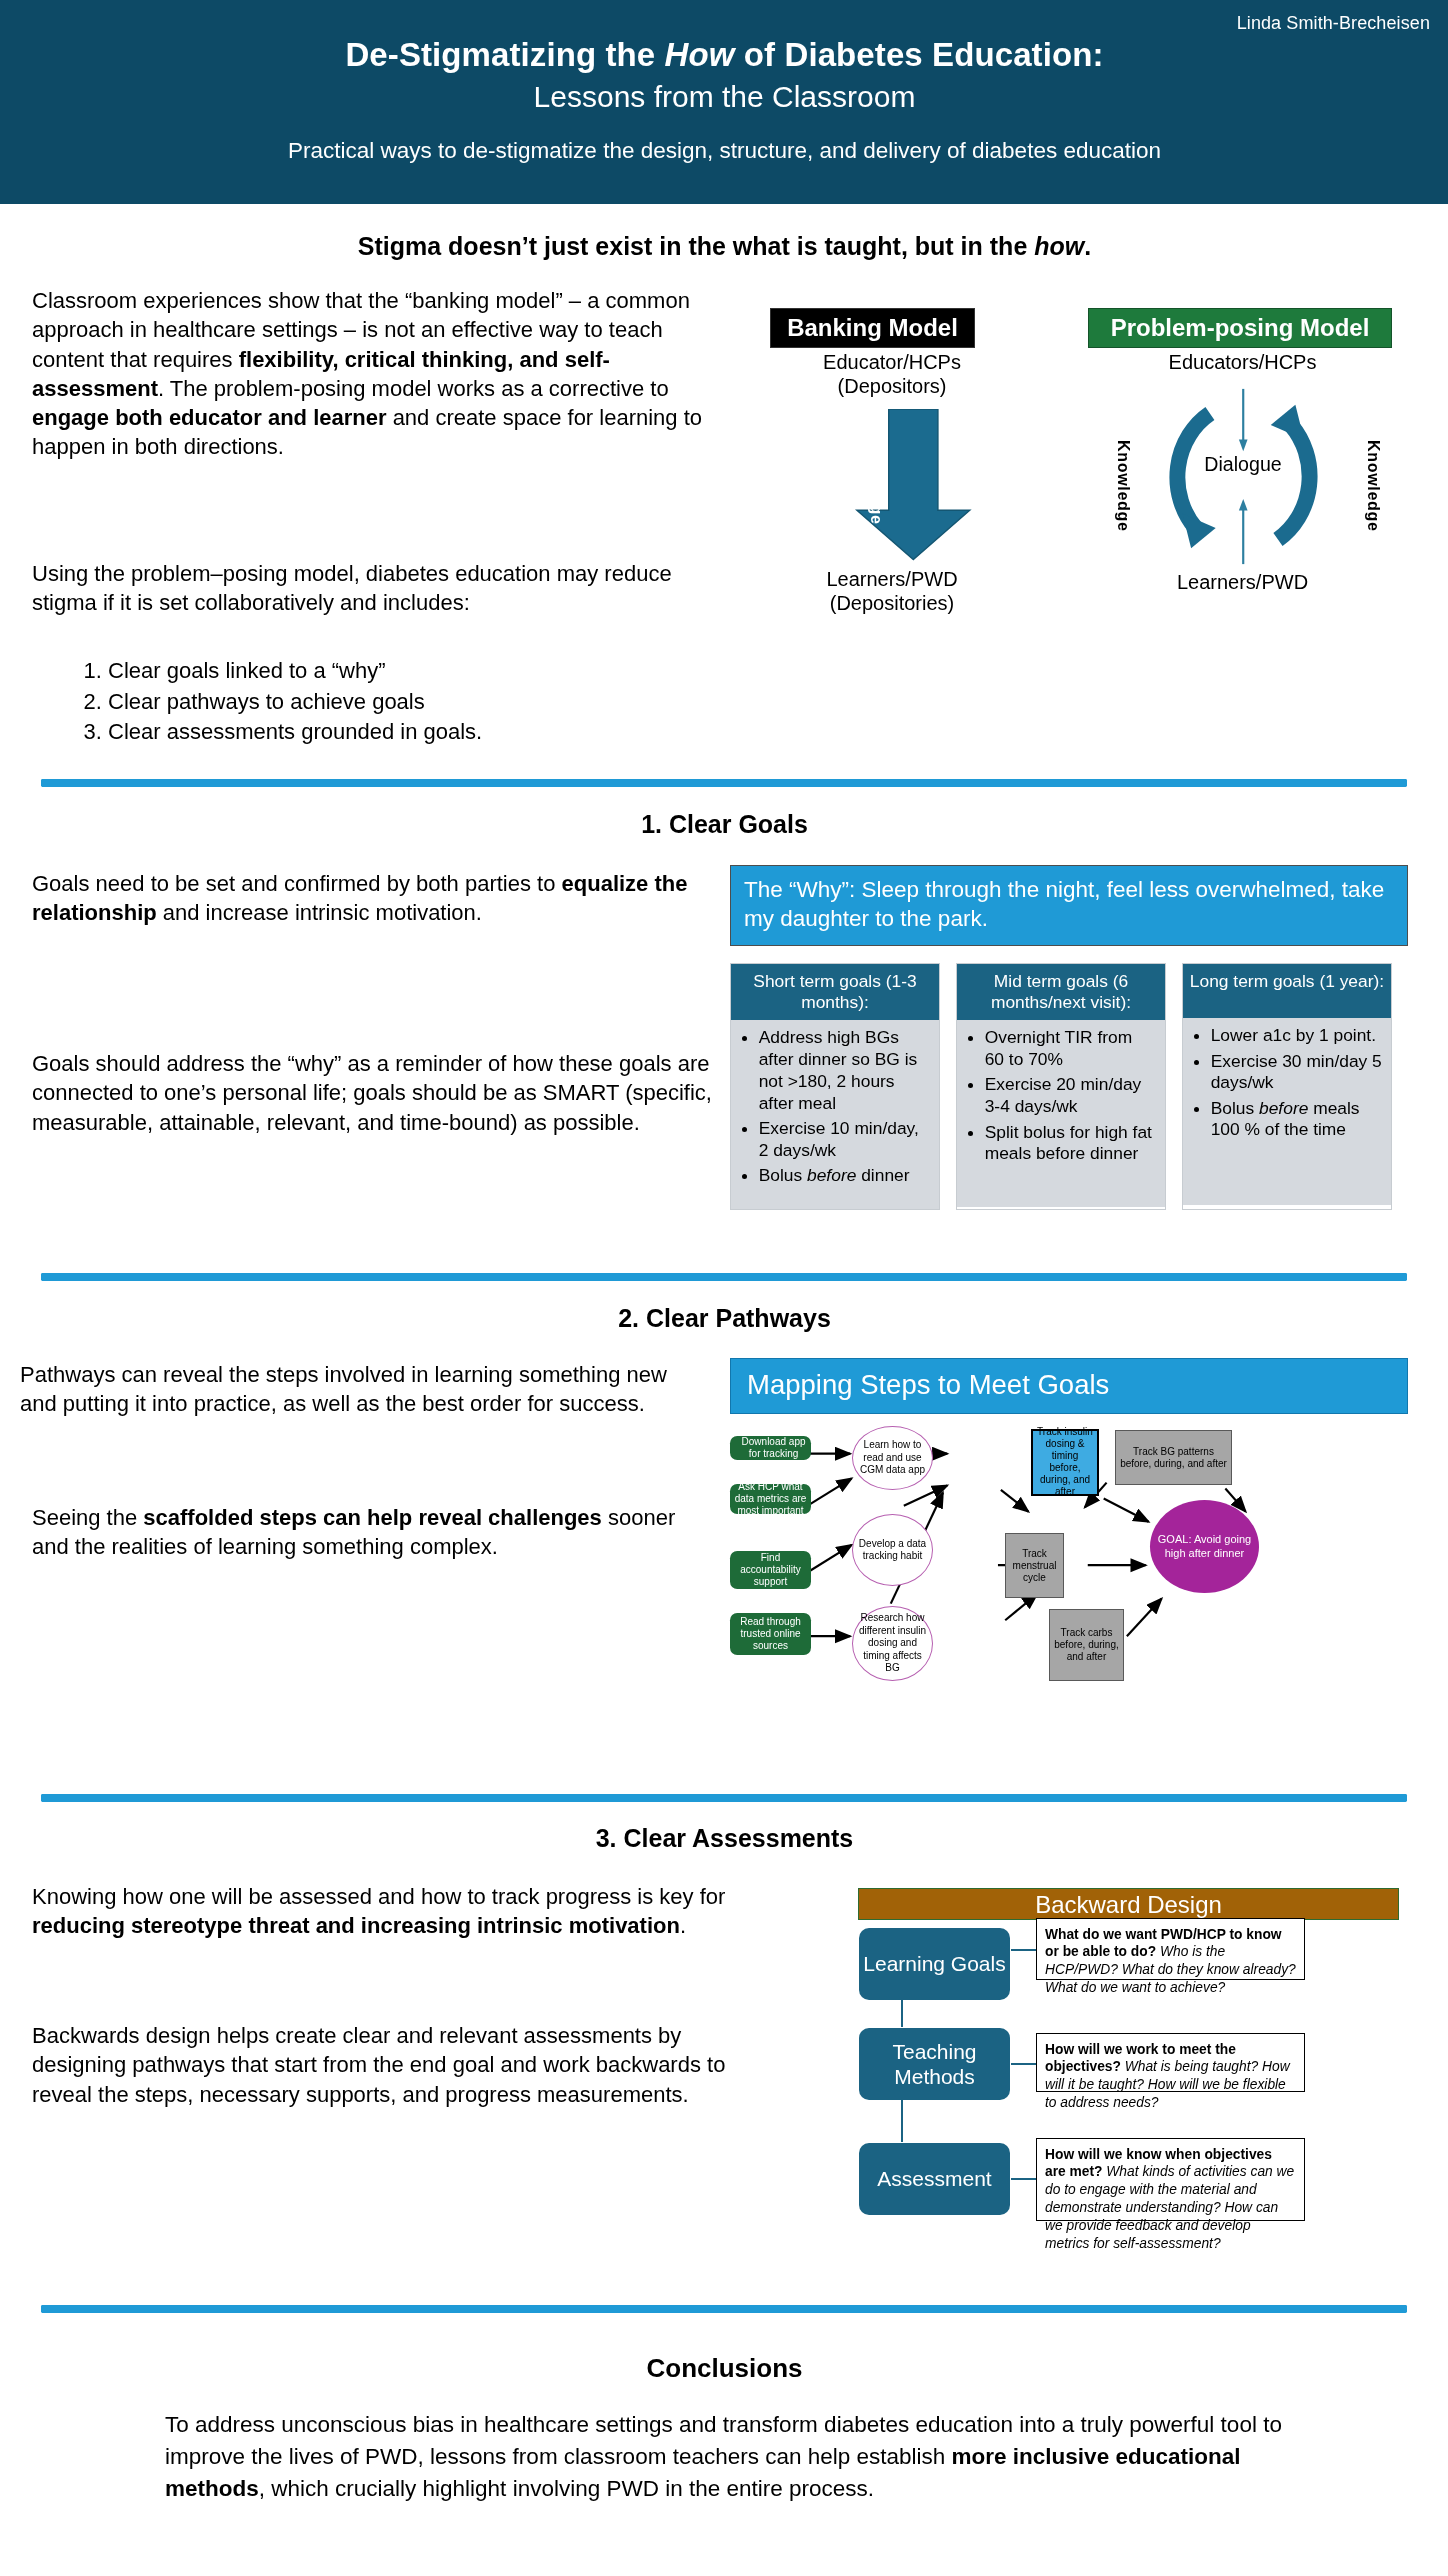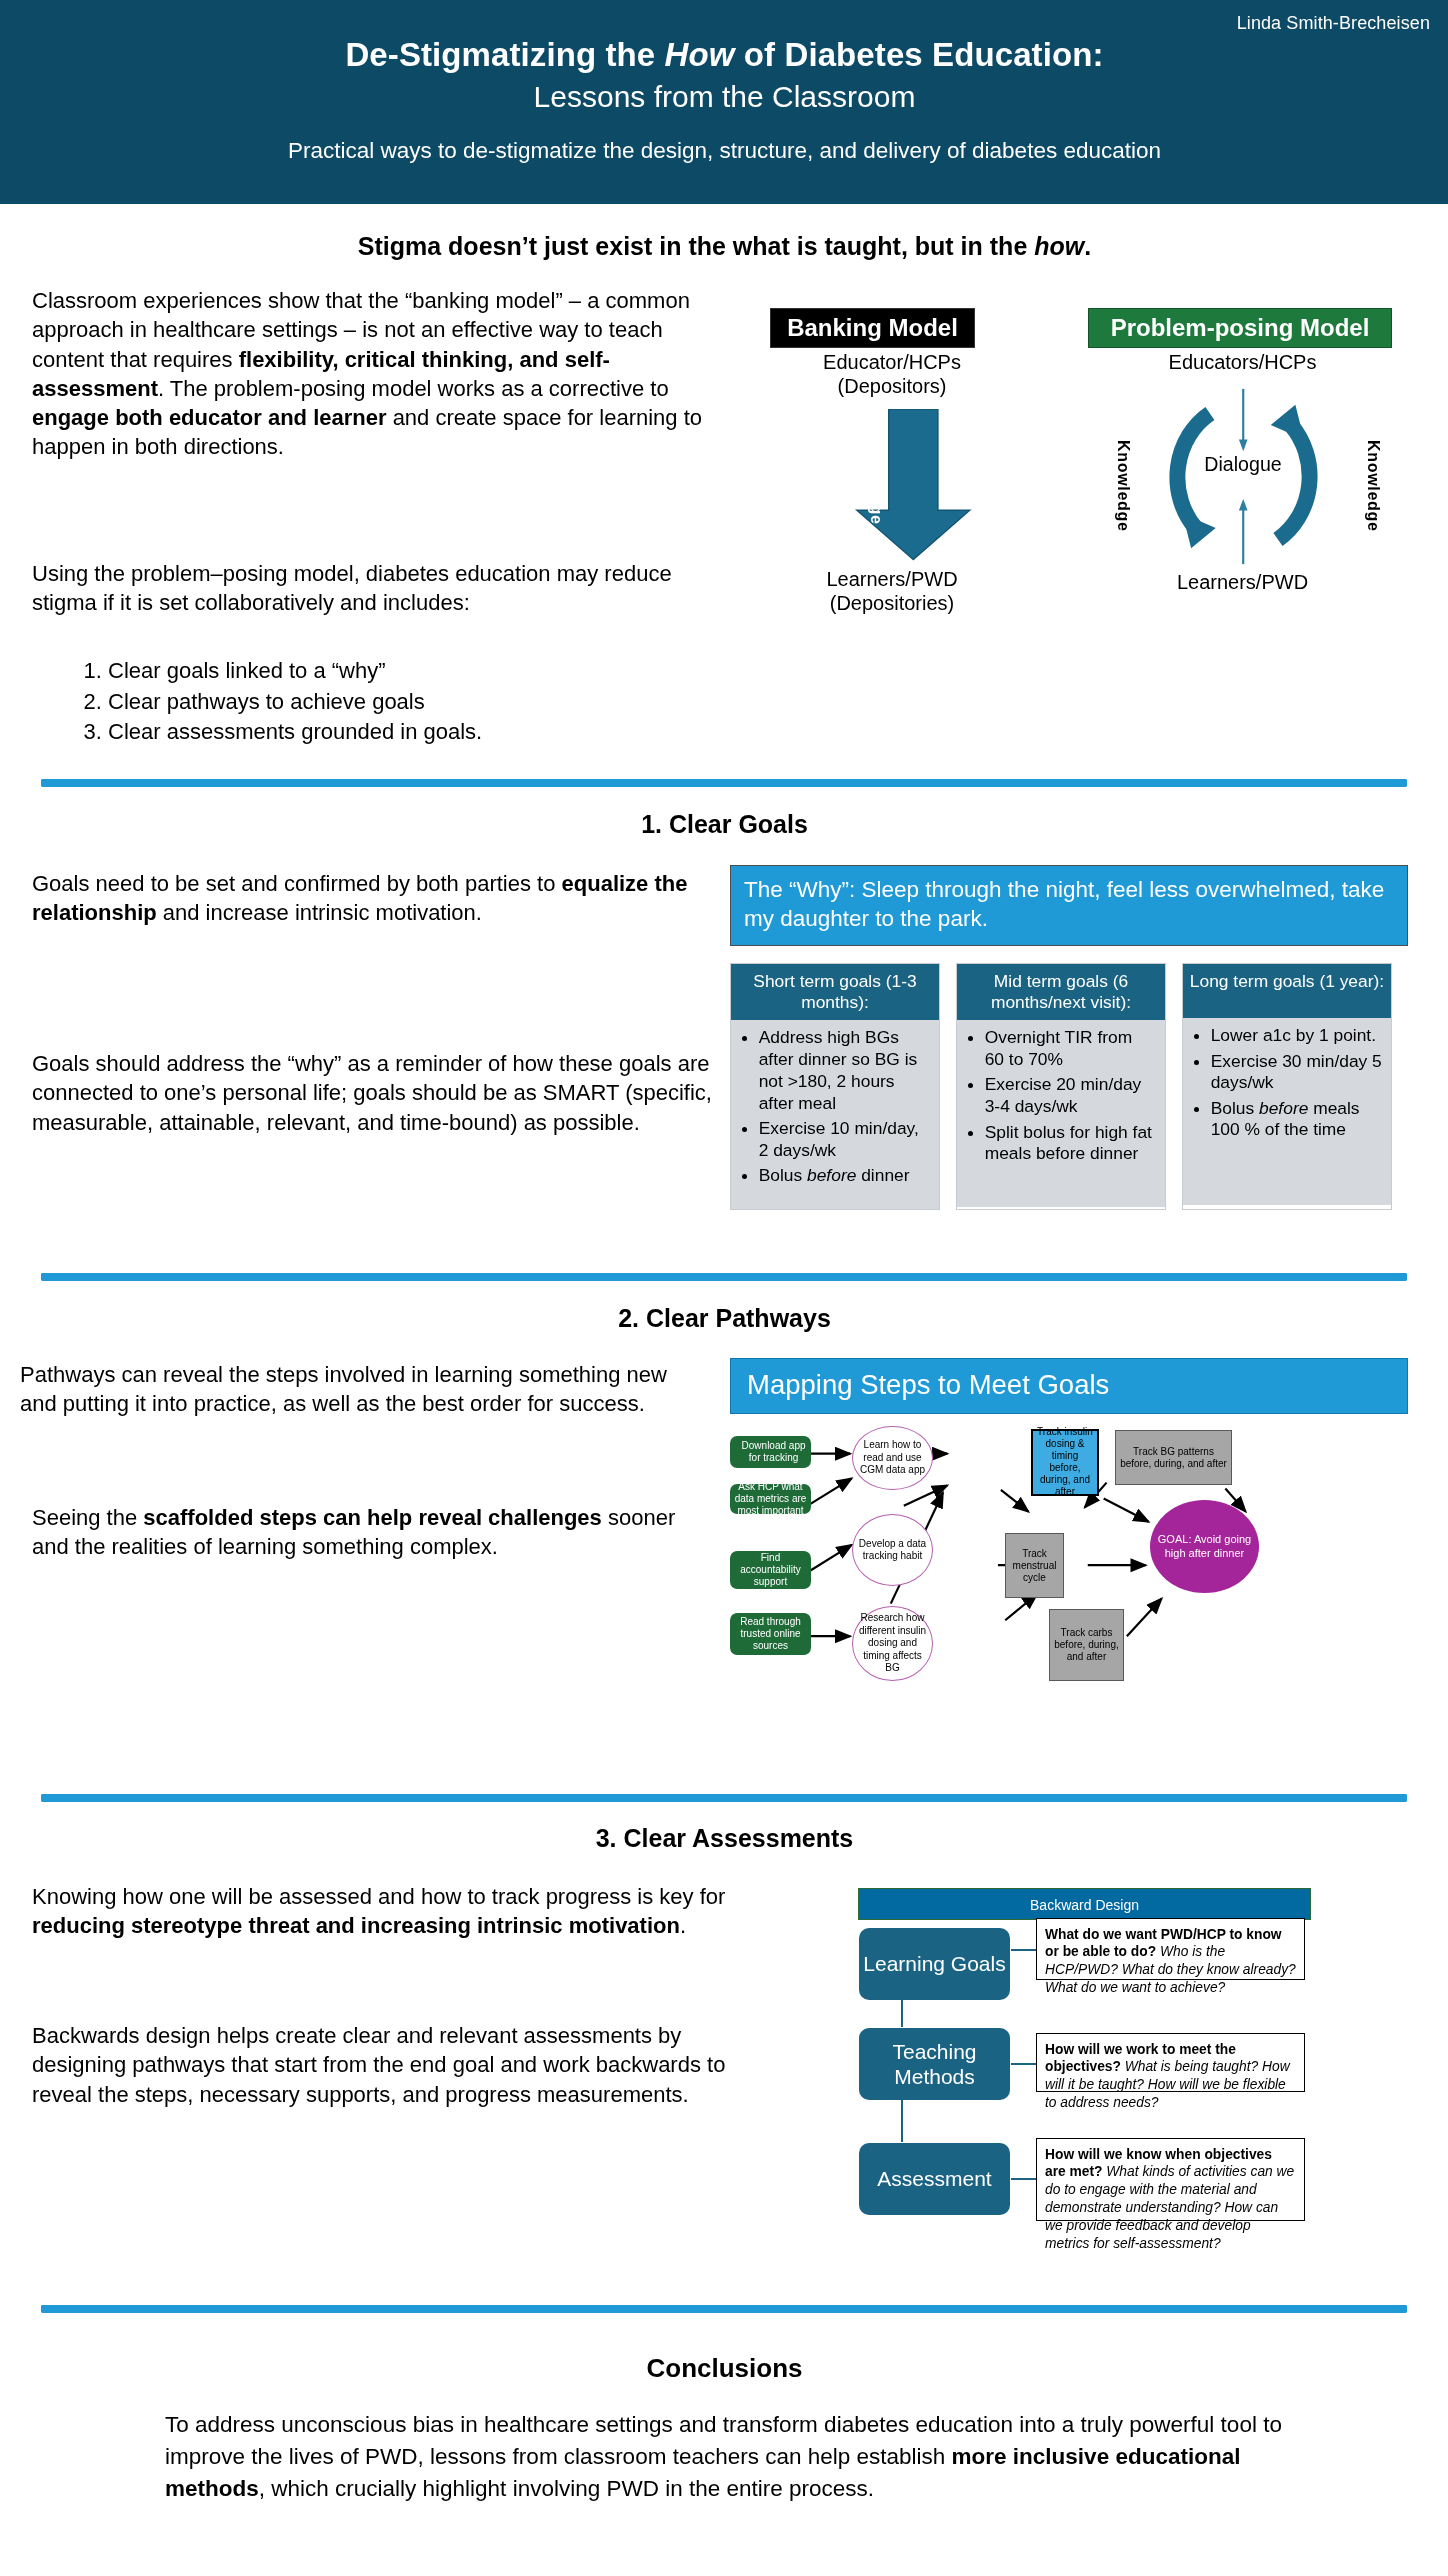--- a/index.html
+++ b/index.html
@@ -45,21 +45,21 @@
 
   
   .map-banner{position:absolute;top:1358px;left:730px;width:678px;height:56px;background:#1f9ad6;border:0.7px solid #1277ad;box-sizing:border-box;color:#fff;font-size:27.5px;padding:10px 0 0 16px;}
   .flow{position:absolute;top:1426px;left:730px;width:688px;height:159px;}
   .fl{position:absolute;box-sizing:border-box;display:flex;align-items:center;justify-content:center;text-align:center;}
   .fl-green{background:#1e6b38;color:#fff;border-radius:7.2px;font-size:10px;line-height:1.22;padding:2.9px;}
   .fl-circ{border:1.2px solid #b65fb0;border-radius:50%;background:#fff;color:#000;font-size:10px;line-height:1.25;padding:2.9px;}
   .fl-blue{background:#3eabe2;border:2.9px solid #000;color:#000;font-size:10px;line-height:1.2;padding:2.2px;}
   .fl-grey{background:#a6a6a6;border:1px solid #595959;color:#000;font-size:10px;line-height:1.2;padding:2.2px;}
   .fl-goal{background:#a4249a;border-radius:50%;color:#fff;font-size:11px;line-height:1.25;padding:2.9px;}
-  .bd-bar{position:absolute;top:1888px;left:858px;width:453px;height:32px;background:#0369a1;border:0.7px solid #2e6b30;box-sizing:border-box;color:#fff;font-size:14px;text-align:center;line-height:32px;}
+  .bd-bar{position:absolute;top:1888px;left:858px;width:541px;height:32px;background:#a16207;border:0.7px solid #2e6b30;box-sizing:border-box;color:#fff;font-size:24px;text-align:center;line-height:32px;}
   .bd-node{position:absolute;background:#1b6383;border-radius:10px;color:#fff;display:flex;align-items:center;justify-content:center;text-align:center;font-size:21px;line-height:1.2;width:151px;height:72px;}
   .bd-box{position:absolute;border:1.8px solid #000;background:#fff;box-sizing:border-box;font-size:13.8px;line-height:1.3;padding:6.5px 8px;}
   .bd-box b{font-weight:bold;}
   .bd-box i{font-style:italic;}
   .bd-conn{position:absolute;background:#1b6383;}
 
   
   .concl-head{position:absolute;top:2353px;left:0;width:1449px;text-align:center;font-size:26px;font-weight:bold;}
   .concl-body{position:absolute;top:2409px;left:165px;width:1130px;font-size:22.5px;line-height:1.42;}
 </style>
@@ -200,21 +200,21 @@
     <line x1="110" y1="290" x2="166" y2="290" stroke="#000" stroke-width="3" marker-end="url(#ah)"></line>
     <line x1="252" y1="38" x2="300" y2="38" stroke="#000" stroke-width="3" marker-end="url(#ah)"></line>
     <line x1="240" y1="110" x2="300" y2="82" stroke="#000" stroke-width="3" marker-end="url(#ah)"></line>
     <line x1="222" y1="245" x2="294" y2="92" stroke="#000" stroke-width="3" marker-end="url(#ah)"></line>
     <line x1="374" y1="88" x2="412" y2="118" stroke="#000" stroke-width="3" marker-end="url(#ah)"></line>
     <line x1="520" y1="78" x2="490" y2="112" stroke="#000" stroke-width="3" marker-end="url(#ah)"></line>
     <line x1="370" y1="192" x2="420" y2="192" stroke="#000" stroke-width="3" marker-end="url(#ah)"></line>
     <line x1="380" y1="268" x2="424" y2="232" stroke="#000" stroke-width="3" marker-end="url(#ah)"></line>
   </svg>
 
-  <div class="fl fl-green" style="left:0px;top:10px;width:81px;height:32px;padding-left:9px;">Download app for tracking</div>
+  <div class="fl fl-green" style="left:0px;top:10px;width:81px;height:24px;padding-left:9px;">Download app for tracking</div>
   <div class="fl fl-green" style="left:0px;top:58px;width:81px;height:30px;">Ask HCP what data metrics are most important</div>
   <div class="fl fl-green" style="left:0px;top:125px;width:81px;height:38px;">Find accountability support</div>
   <div class="fl fl-green" style="left:0px;top:187px;width:81px;height:42px;">Read through trusted online sources</div>
 
   <div class="fl fl-circ" style="left:122px;top:0px;width:81px;height:64px;">Learn how to read and use CGM data app</div>
   <div class="fl fl-circ" style="left:122px;top:88px;width:81px;height:72px;">Develop a data tracking habit</div>
   <div class="fl fl-circ" style="left:122px;top:180px;width:81px;height:75px;">Research how different insulin dosing and timing affects BG</div>
 
   <div class="fl fl-blue" style="left:301px;top:2.9px;width:68px;height:67px;">Track insulin dosing &amp; timing before, during, and after</div>
 

